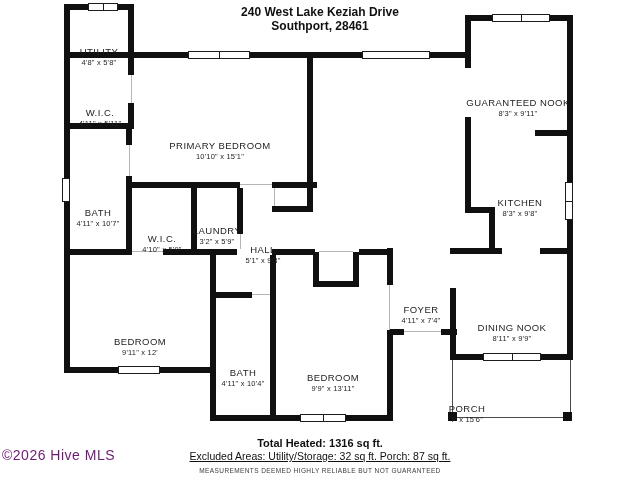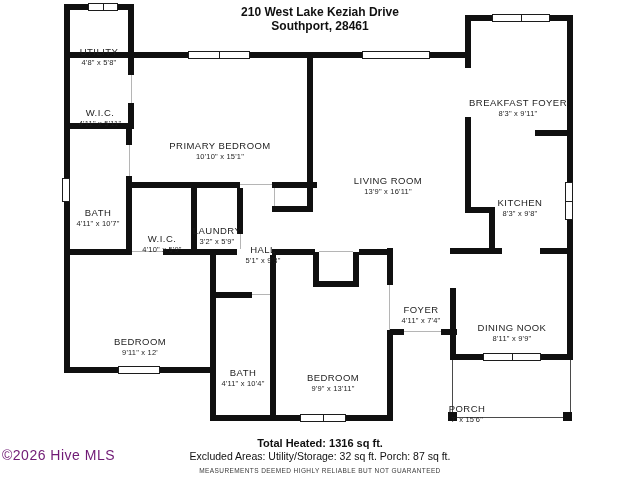--- a/index.html
+++ b/index.html
@@ -15,32 +15,32 @@
   .room-label{position:absolute;transform:translate(-50%,-50%);text-align:center;
               color:#1d1d1d;white-space:nowrap;z-index:4;line-height:1.15;}
   .room-name{font-size:9.5px;letter-spacing:.45px;margin-top:44px;}
   .room-dims{font-size:7.5px;letter-spacing:.2px;margin-top:1px;}
   .title{position:absolute;left:0;top:5px;width:100%;text-align:center;
          font-weight:bold;font-size:12px;color:#101010;z-index:5;line-height:1.2;}
   .porch-outline{position:absolute;border:1px solid #4a4a4a;border-top:none;z-index:1;}
   .post{position:absolute;background:#101010;z-index:3;}
   .footer{position:absolute;left:0;top:437px;width:100%;text-align:center;color:#101010;z-index:5;}
   .footer-total{font-weight:bold;font-size:11px;}
-  .footer-excl{font-size:10.5px;margin-top:1px;}
+  .footer-excl{font-size:10.5px;margin-top:1px;text-decoration:underline;}
   .footer-disc{font-size:6.5px;letter-spacing:.4px;color:#3a3a3a;margin-top:5px;}
   .watermark{position:absolute;left:2px;top:447px;font-size:14px;color:#701a75;
              letter-spacing:.5px;z-index:5;}
 </style>
 </head>
 <body>
 
 <div class="plan">
 
   <div class="title">
-    <div>210 West Lake Keziah Drive</div>
+    <div>240 West Lake Keziah Drive</div>
     <div>Southport, 28461</div>
   </div>
 
   <div class="wall" style="left:64px;top:4px;width:6px;height:174px"></div>
   <div class="wall" style="left:64px;top:202px;width:6px;height:171px"></div>
   <div class="wall" style="left:64px;top:4px;width:24px;height:6px"></div>
   <div class="wall" style="left:118px;top:4px;width:16px;height:6px"></div>
   <div class="wall" style="left:128px;top:4px;width:6px;height:71px"></div>
   <div class="wall" style="left:128px;top:103px;width:6px;height:26px"></div>
   <div class="wall" style="left:70px;top:52px;width:58px;height:6px"></div>
@@ -148,26 +148,22 @@
     <div class="room-dims">4'10" x 5'9"</div>
   </div>
   <div class="room-label" style="left:217px;top:214px">
     <div class="room-name">LAUNDRY</div>
     <div class="room-dims">3'2" x 5'9"</div>
   </div>
   <div class="room-label" style="left:263px;top:233px">
     <div class="room-name">HALL</div>
     <div class="room-dims">5'1" x 9'3"</div>
   </div>
-  <div class="room-label" style="left:388px;top:164px">
-    <div class="room-name">LIVING ROOM</div>
-    <div class="room-dims">13'9" x 16'11"</div>
-  </div>
   <div class="room-label" style="left:518px;top:86px">
-    <div class="room-name">BREAKFAST FOYER</div>
+    <div class="room-name">GUARANTEED NOOK</div>
     <div class="room-dims">8'3" x 9'11"</div>
   </div>
   <div class="room-label" style="left:520px;top:186px">
     <div class="room-name">KITCHEN</div>
     <div class="room-dims">8'3" x 9'8"</div>
   </div>
   <div class="room-label" style="left:421px;top:293px">
     <div class="room-name">FOYER</div>
     <div class="room-dims">4'11" x 7'4"</div>
   </div>

